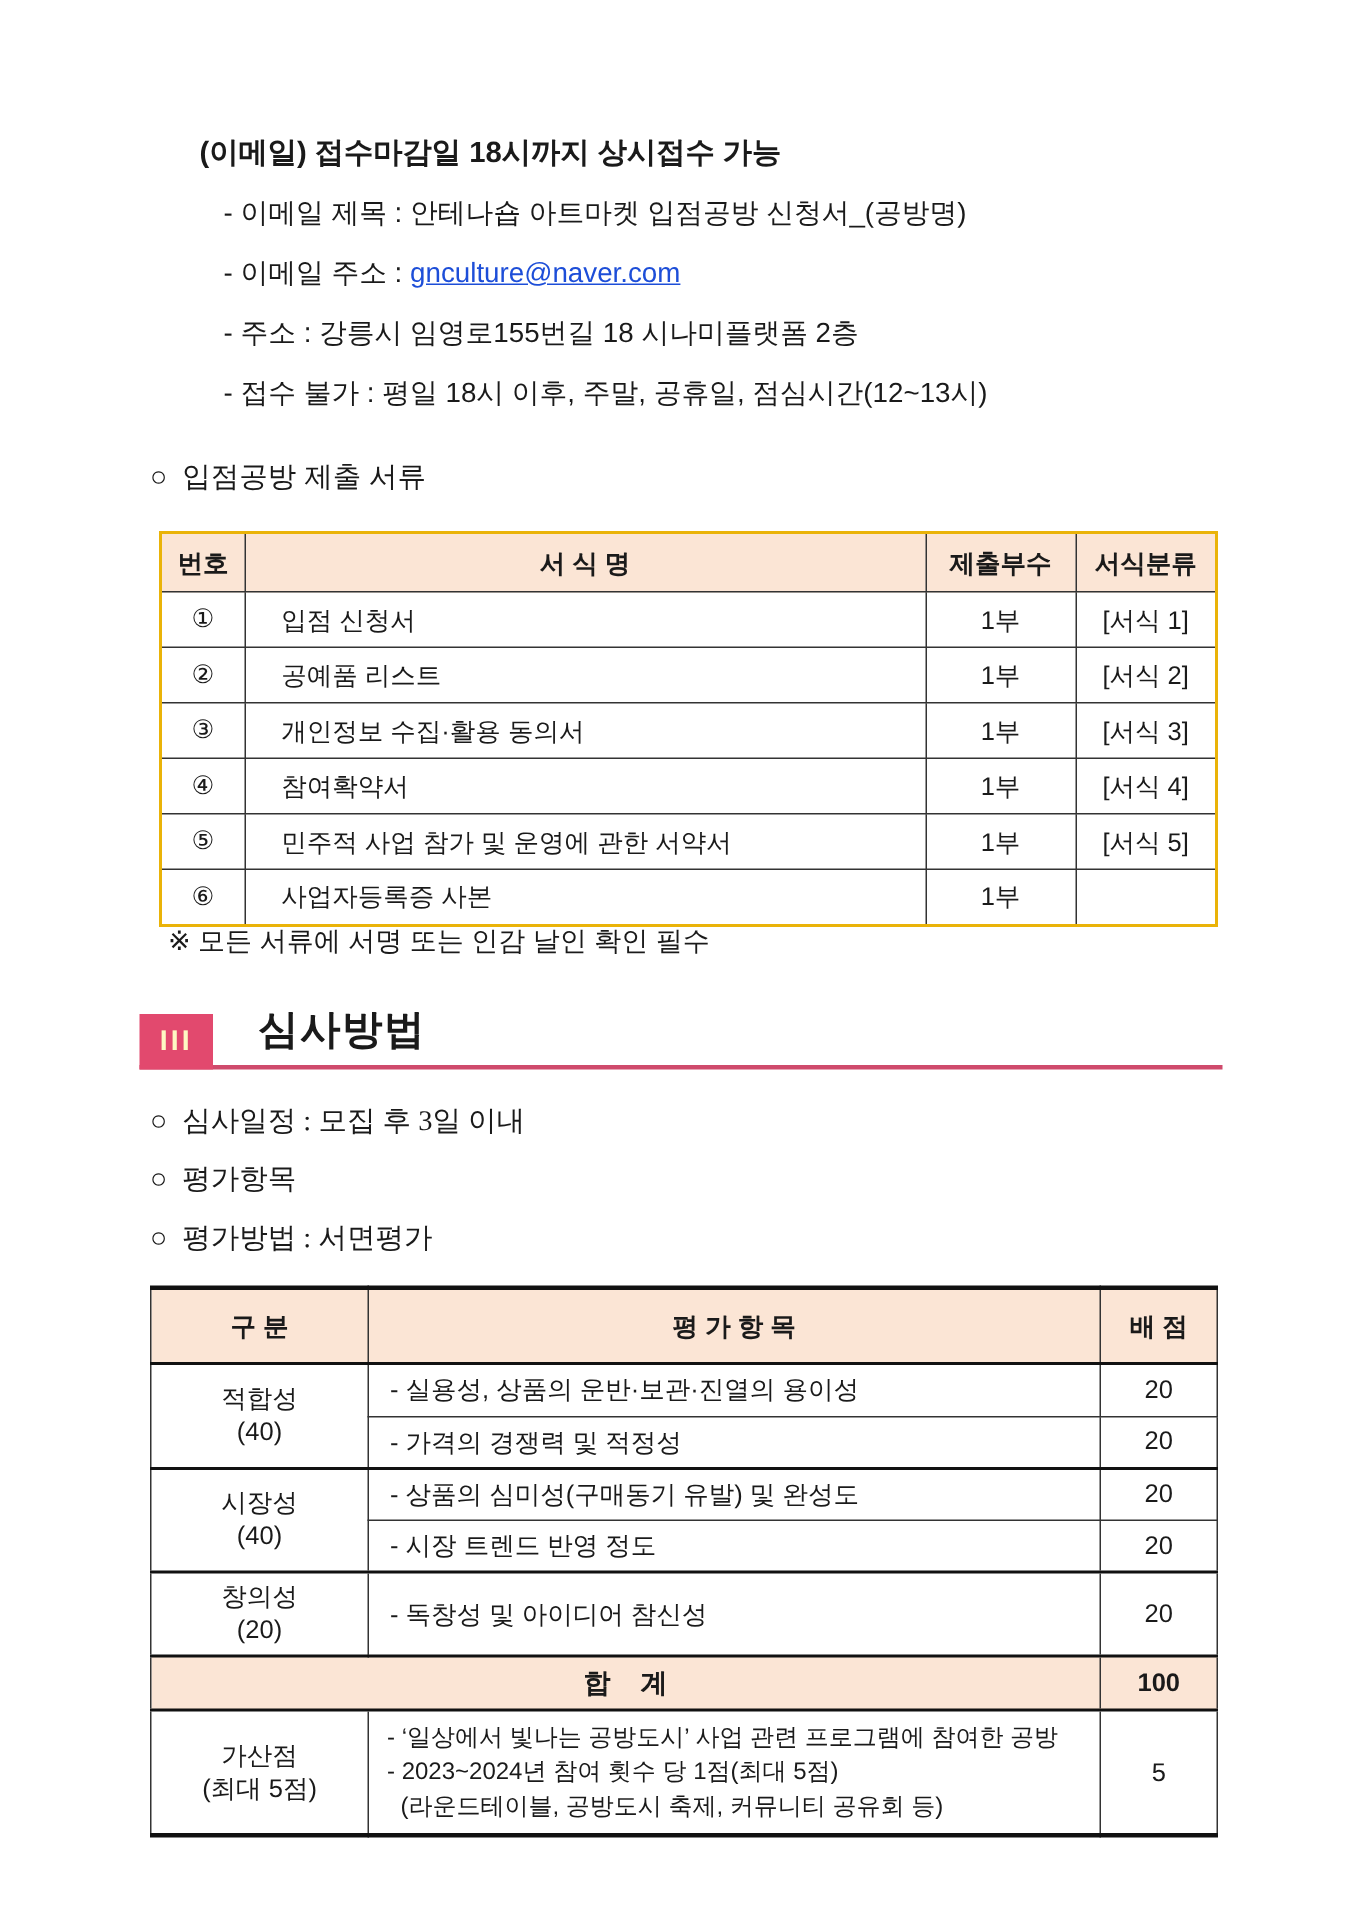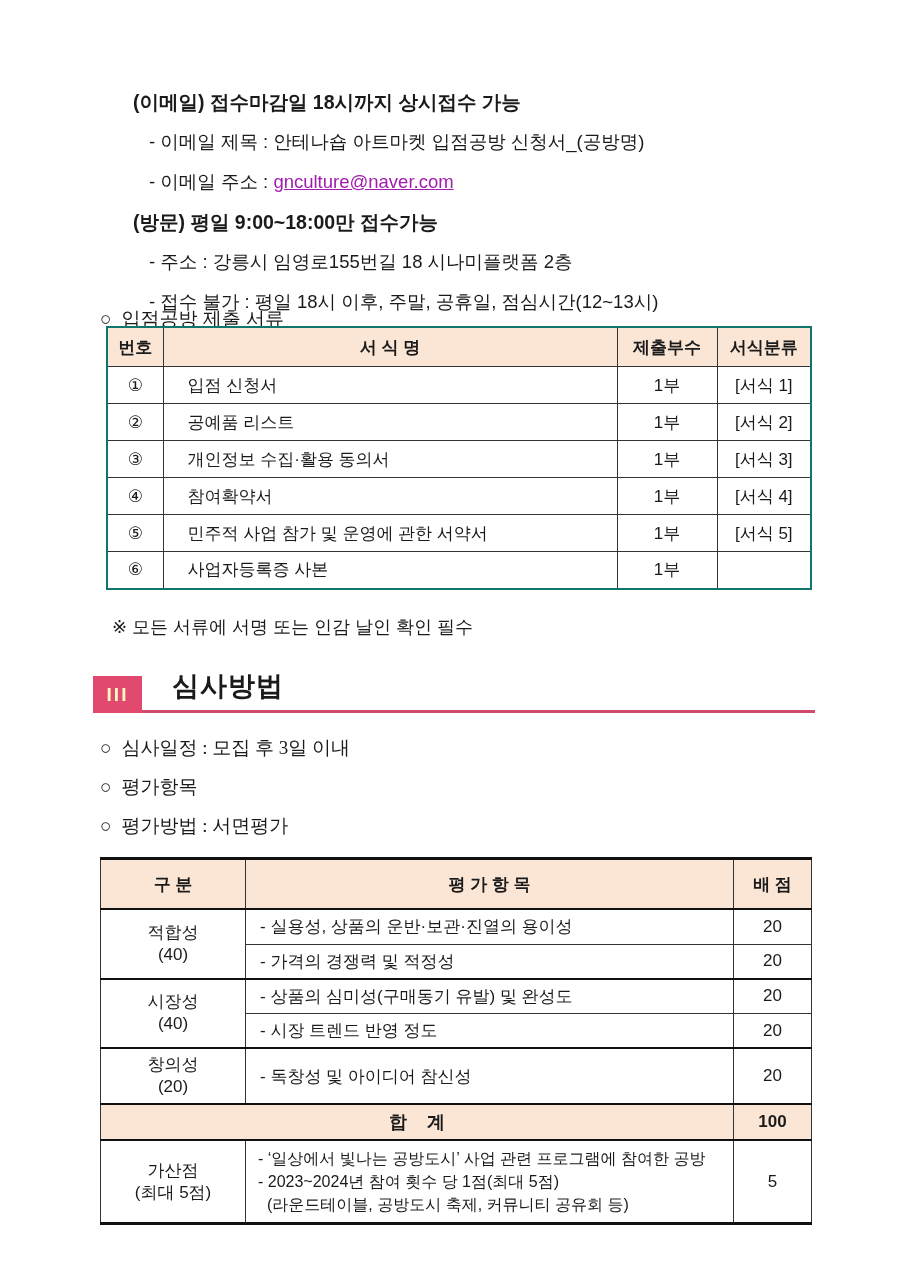--- a/index.html
+++ b/index.html
@@ -5,26 +5,26 @@
   html,body{margin:0;padding:0;background:#fff;}
   #page{
     position:relative;width:900px;height:1272px;background:#ffffff;
     font-family:"Liberation Sans","DejaVu Sans",sans-serif;color:#1a1a1a;overflow:hidden;
   }
   
   #intro{position:absolute;left:133px;top:82px;}
   .intro-line{height:40px;line-height:40px;font-size:18.5px;white-space:nowrap;}
   .intro-line.head{font-weight:bold;font-size:19.5px;}
   .intro-line.sub{padding-left:16px;}
-  a.email-link{color:#a21caf;text-decoration:underline;}
+  a.email-link{color:#1d4ed8;text-decoration:underline;}
   
   #docs-title{position:absolute;left:100px;top:303px;font-size:19px;height:32px;line-height:32px;white-space:nowrap;}
   #docs-title .bullet{margin-right:10px;}
   table{border-collapse:collapse;table-layout:fixed;}
-  #docs-table{position:absolute;left:106px;top:326px;width:704px;border:2px solid #0f766e;}
+  #docs-table{position:absolute;left:106px;top:354px;width:704px;border:2px solid #eab308;}
   #docs-table th,#docs-table td{border:1px solid #333;font-size:17px;vertical-align:middle;padding:0;}
   #docs-table th{background:#fbe5d5;font-weight:bold;height:38px;text-align:center;white-space:pre;}
   #docs-table tr.data-row{height:37px;}
   #docs-table td.c{text-align:center;}
   #docs-table td.name{text-align:left;padding-left:24px;}
   #docs-note{position:absolute;left:112px;top:612px;font-size:18px;height:30px;line-height:30px;white-space:nowrap;}
   
   #sec3-line{position:absolute;left:93px;top:710px;width:722px;height:3px;background:#cf4a6c;}
   #sec3-badge{
     position:absolute;left:93px;top:676px;width:49px;height:37px;background:#e2496e;
@@ -61,21 +61,20 @@
 </style>
 </head>
 <body>
 
 <div id="page">
 
   <div id="intro">
     <div class="intro-line head">(이메일) 접수마감일 18시까지 상시접수 가능</div>
     <div class="intro-line sub">- 이메일 제목 : 안테나숍 아트마켓 입점공방 신청서_(공방명)</div>
     <div class="intro-line sub"><span>- 이메일 주소 : </span><a class="email-link" href="#">gnculture@naver.com</a></div>
-    <div class="intro-line head">(방문) 평일 9:00~18:00만 접수가능</div>
     <div class="intro-line sub">- 주소 : 강릉시 임영로155번길 18 시나미플랫폼 2층</div>
     <div class="intro-line sub">- 접수 불가 : 평일 18시 이후, 주말, 공휴일, 점심시간(12~13시)</div>
   </div>
 
   <div id="docs-title">
     <span class="bullet">○</span><span>입점공방 제출 서류</span>
   </div>
 
   <table id="docs-table">
     <colgroup>

